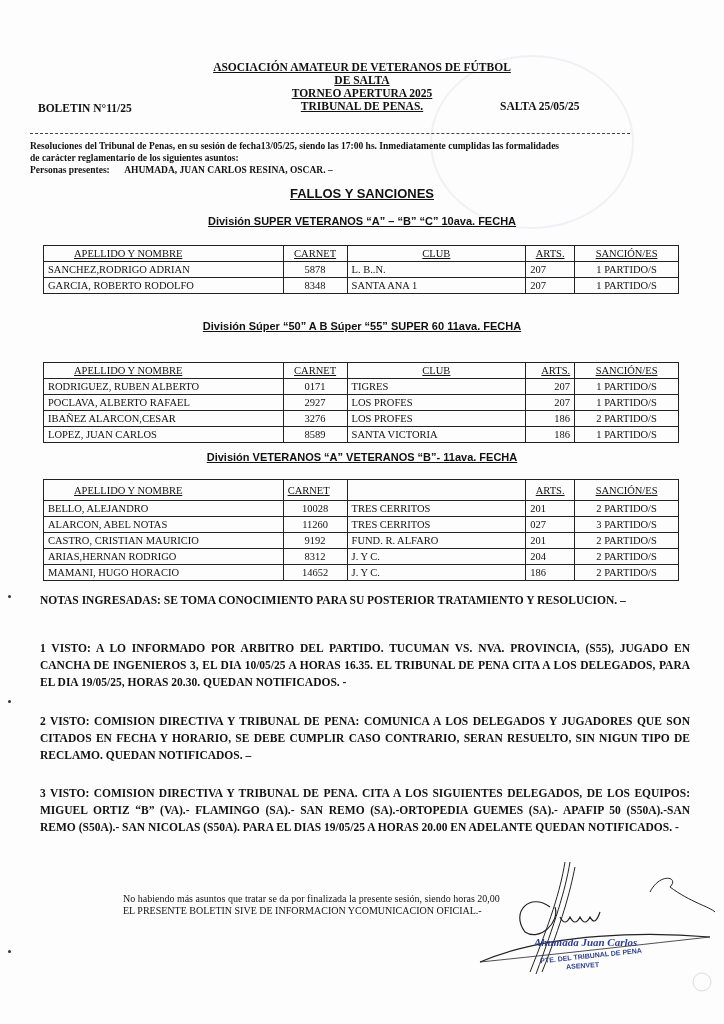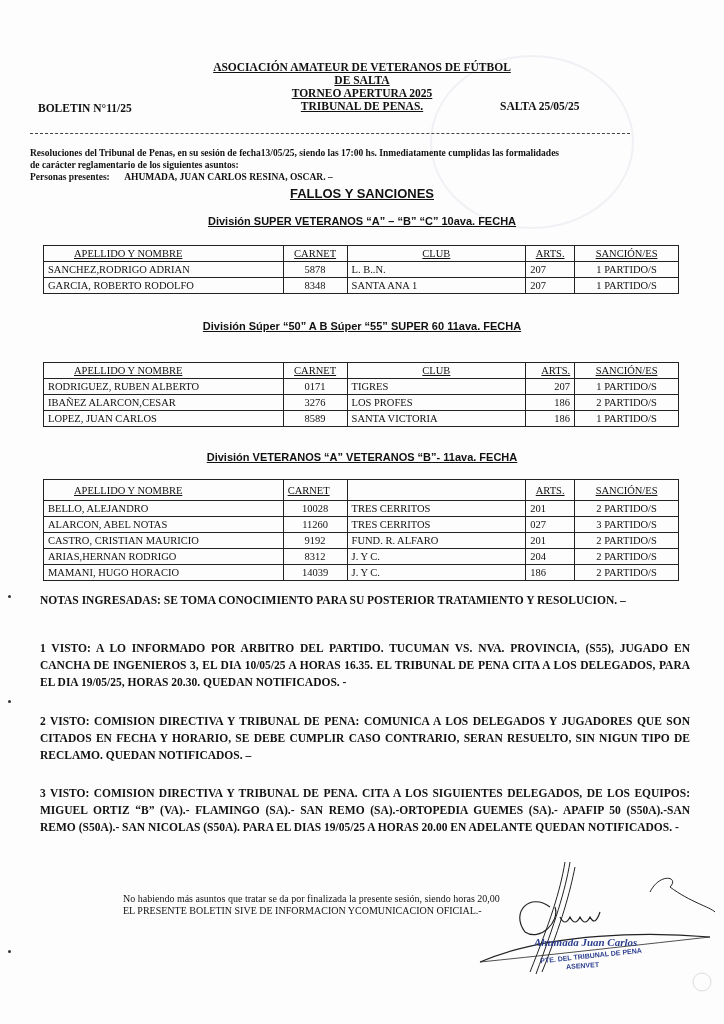--- a/index.html
+++ b/index.html
@@ -14,21 +14,21 @@
   .hdr-center {
     position: absolute; left: 0; width: 724px; text-align: center; font-weight: bold;
     font-size: 11.5px; text-decoration: underline; line-height: 13px;
   }
   .bold { font-weight: bold; }
   .abs { position: absolute; }
   .dash {
     position: absolute; left: 30px; top: 133px; width: 600px; height: 0;
     border-top: 1px dashed #444;
   }
-  .intro { position: absolute; left: 30px; top: 147px; width: 640px; font-size: 9.5px; font-weight: bold; line-height: 12px; }
+  .intro { position: absolute; left: 30px; top: 140px; width: 640px; font-size: 9.5px; font-weight: bold; line-height: 12px; }
   .section-title {
     position: absolute; left: 0; width: 724px; text-align: center; font-weight: bold;
     text-decoration: underline; font-family: "Liberation Sans", sans-serif; font-size: 11px;
   }
   .fallos { position: absolute; left: 0; width: 724px; text-align: center; font-weight: bold; text-decoration: underline; font-size: 13px; font-family: "Liberation Sans", sans-serif; }
   table.sanc {
     position: absolute; left: 43px; width: 636px; border-collapse: collapse;
     font-size: 10.5px; font-family: "Liberation Serif", serif;
   }
   table.sanc td, table.sanc th {
@@ -117,20 +117,27 @@
     <th class="c-sanc">SANCIÓN/ES</th>
   </tr>
   <tr>
     <td class="c-name">RODRIGUEZ, RUBEN ALBERTO</td>
     <td class="c-carnet">0171</td>
     <td class="c-club">TIGRES</td>
     <td class="c-arts num-right">207</td>
     <td class="c-sanc">1 PARTIDO/S</td>
   </tr>
   <tr>
+    <td class="c-name">POCLAVA, ALBERTO RAFAEL</td>
+    <td class="c-carnet">2927</td>
+    <td class="c-club">LOS PROFES</td>
+    <td class="c-arts num-right">207</td>
+    <td class="c-sanc">1 PARTIDO/S</td>
+  </tr>
+  <tr>
     <td class="c-name">IBAÑEZ ALARCON,CESAR</td>
     <td class="c-carnet">3276</td>
     <td class="c-club">LOS PROFES</td>
     <td class="c-arts num-right">186</td>
     <td class="c-sanc">2 PARTIDO/S</td>
   </tr>
   <tr>
     <td class="c-name">LOPEZ, JUAN CARLOS</td>
     <td class="c-carnet">8589</td>
     <td class="c-club">SANTA VICTORIA</td>
@@ -173,21 +180,21 @@
   </tr>
   <tr>
     <td class="c-name">ARIAS,HERNAN RODRIGO</td>
     <td class="c-carnet">8312</td>
     <td class="c-club">J.  Y C.</td>
     <td class="c-arts num-center">204</td>
     <td class="c-sanc">2 PARTIDO/S</td>
   </tr>
   <tr>
     <td class="c-name">MAMANI, HUGO HORACIO</td>
-    <td class="c-carnet">14039</td>
+    <td class="c-carnet">14652</td>
     <td class="c-club">J.  Y C.</td>
     <td class="c-arts num-center">186</td>
     <td class="c-sanc">2 PARTIDO/S</td>
   </tr>
 </tbody>
   </table>
 
 <div class="para" style="top:592px;">NOTAS INGRESADAS: SE TOMA CONOCIMIENTO PARA SU POSTERIOR TRATAMIENTO Y RESOLUCION. –</div>
 <div class="para" style="top:640px;">1 VISTO: A LO INFORMADO POR ARBITRO DEL PARTIDO. TUCUMAN VS. NVA. PROVINCIA, (S55), JUGADO EN CANCHA DE INGENIEROS 3, EL DIA 10/05/25 A HORAS 16.35. EL TRIBUNAL DE PENA CITA A LOS DELEGADOS, PARA EL DIA 19/05/25, HORAS 20.30. QUEDAN NOTIFICADOS. -</div>
 <div class="para" style="top:713px;">2 VISTO: COMISION DIRECTIVA Y TRIBUNAL DE PENA: COMUNICA A LOS DELEGADOS Y JUGADORES QUE SON CITADOS EN FECHA Y HORARIO, SE DEBE CUMPLIR CASO CONTRARIO, SERAN RESUELTO, SIN NIGUN TIPO DE RECLAMO. QUEDAN NOTIFICADOS. –</div>

